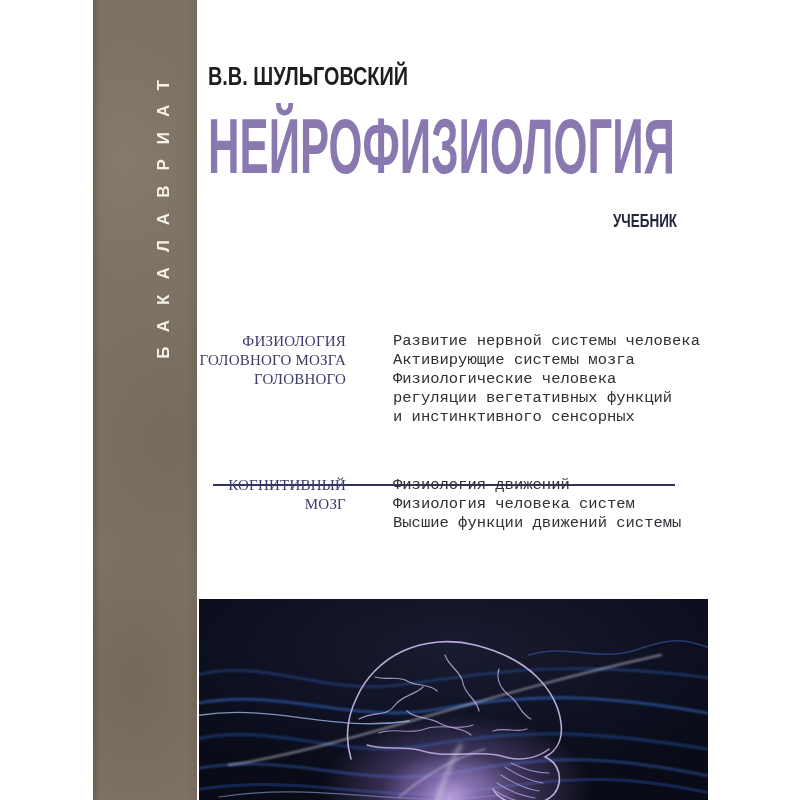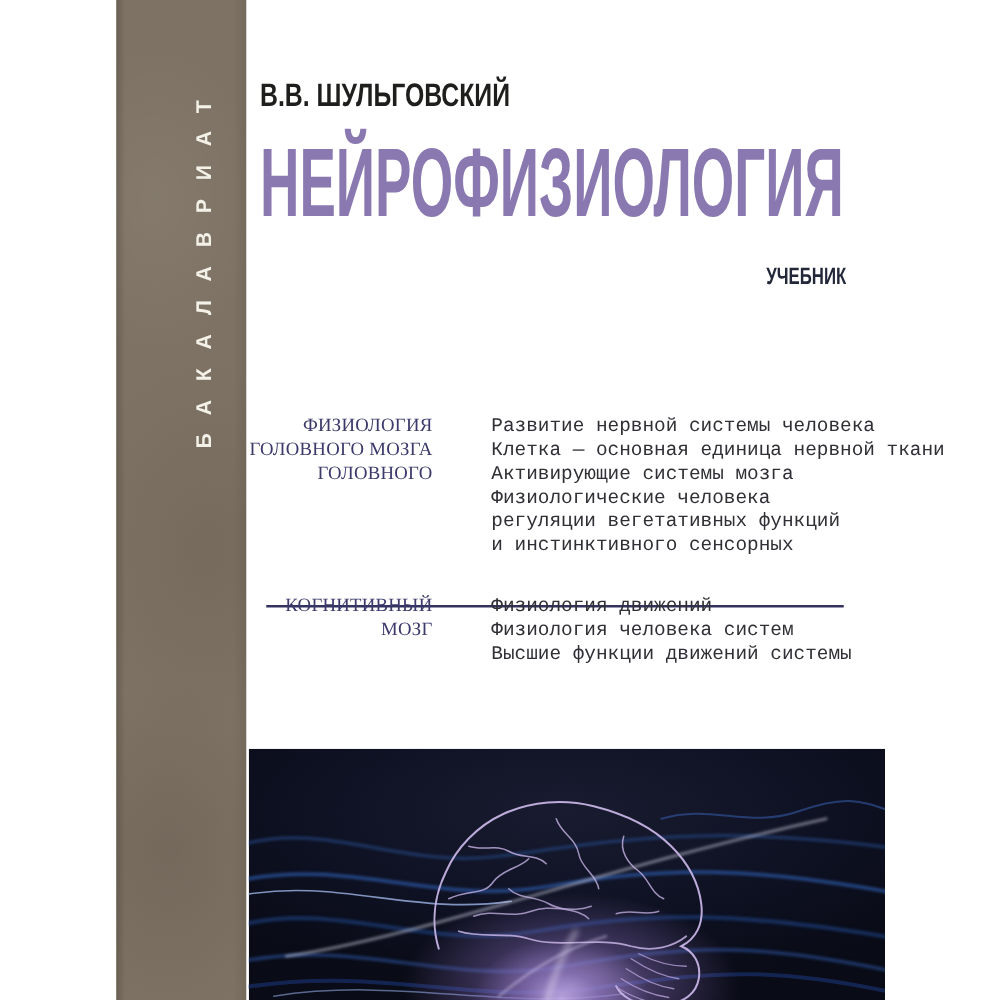--- a/index.html
+++ b/index.html
@@ -88,21 +88,20 @@
     <text x="469" y="23" text-anchor="end" font-family="Liberation Sans, sans-serif" font-weight="bold" font-size="19" fill="#23273a" textLength="64" lengthAdjust="spacingAndGlyphs">УЧЕБНИК</text>
   </svg>
 
   <div class="section-heading sec1">
     <div>ФИЗИОЛОГИЯ</div>
     <div>ГОЛОВНОГО МОЗГА</div>
     <div>ГОЛОВНОГО</div>
   </div>
   <div class="section-list sec1">
     <div>Развитие нервной системы человека</div>
-    <div>Клетка — основная единица нервной ткани</div>
     <div>Активирующие системы мозга</div>
     <div>Физиологические человека</div>
     <div>регуляции вегетативных функций</div>
     <div>и инстинктивного сенсорных</div>
   </div>
 
   <div class="divider"></div>
 
   <div class="section-heading sec2">
     <div>КОГНИТИВНЫЙ</div>

